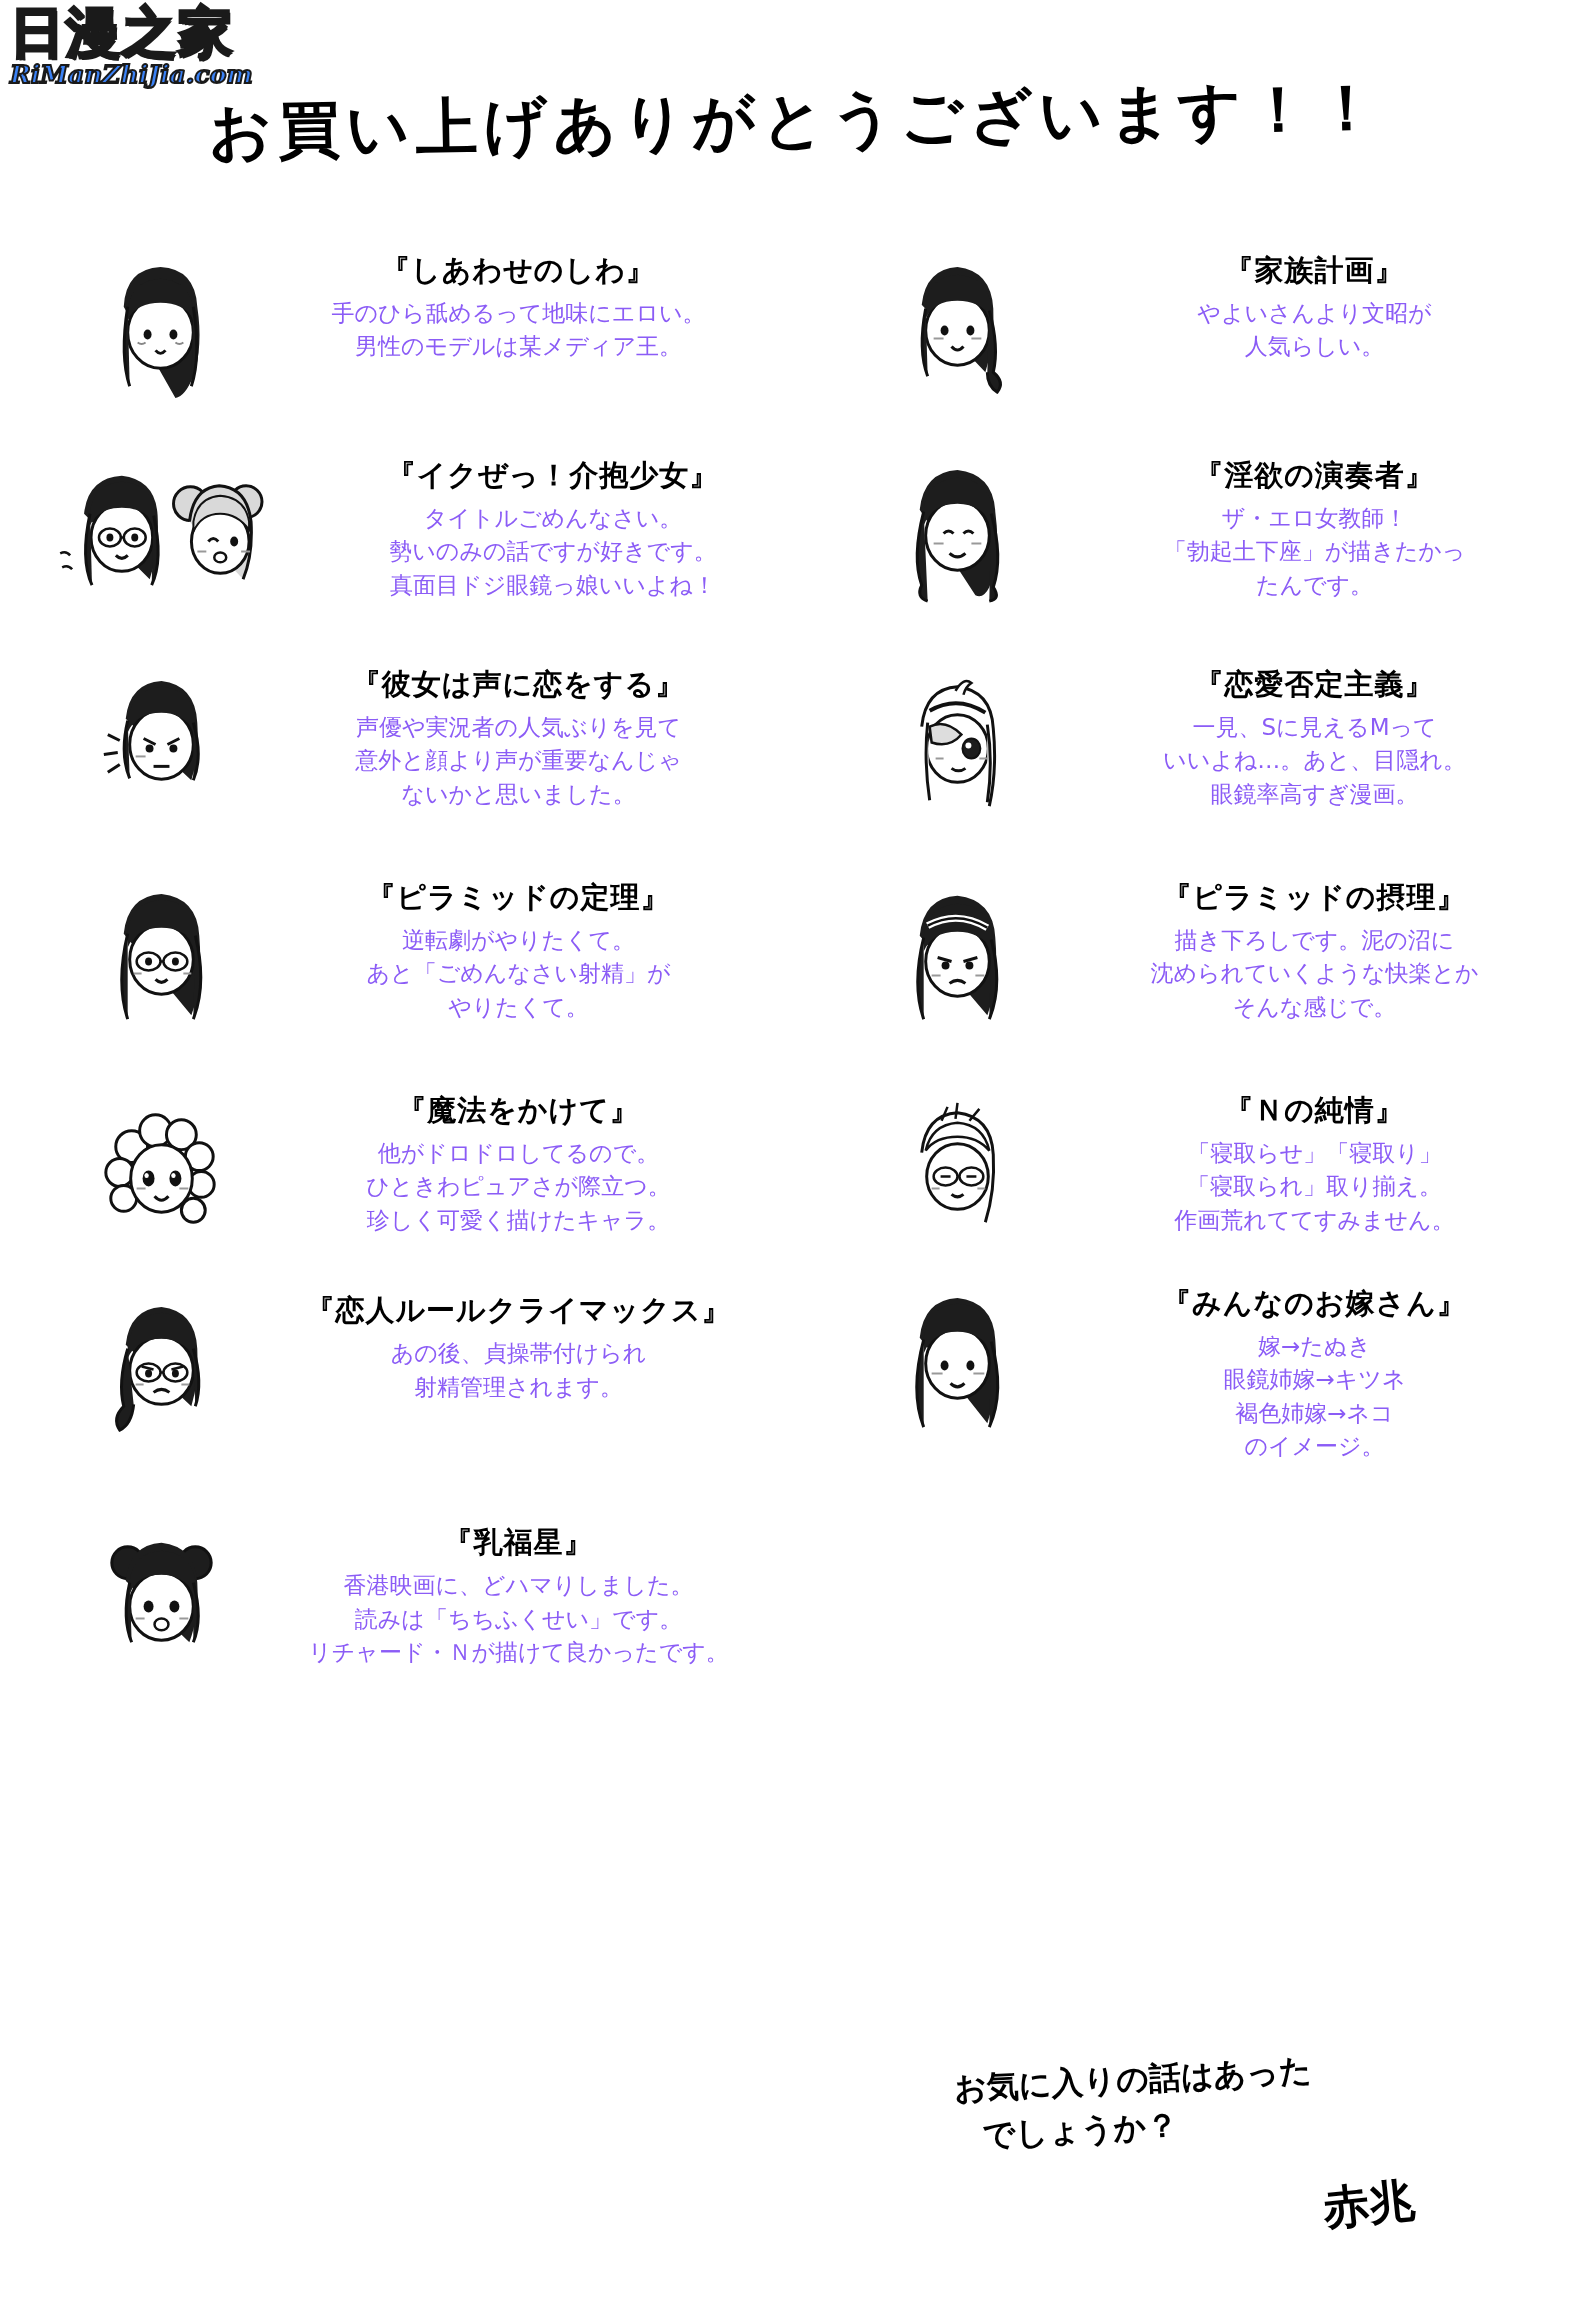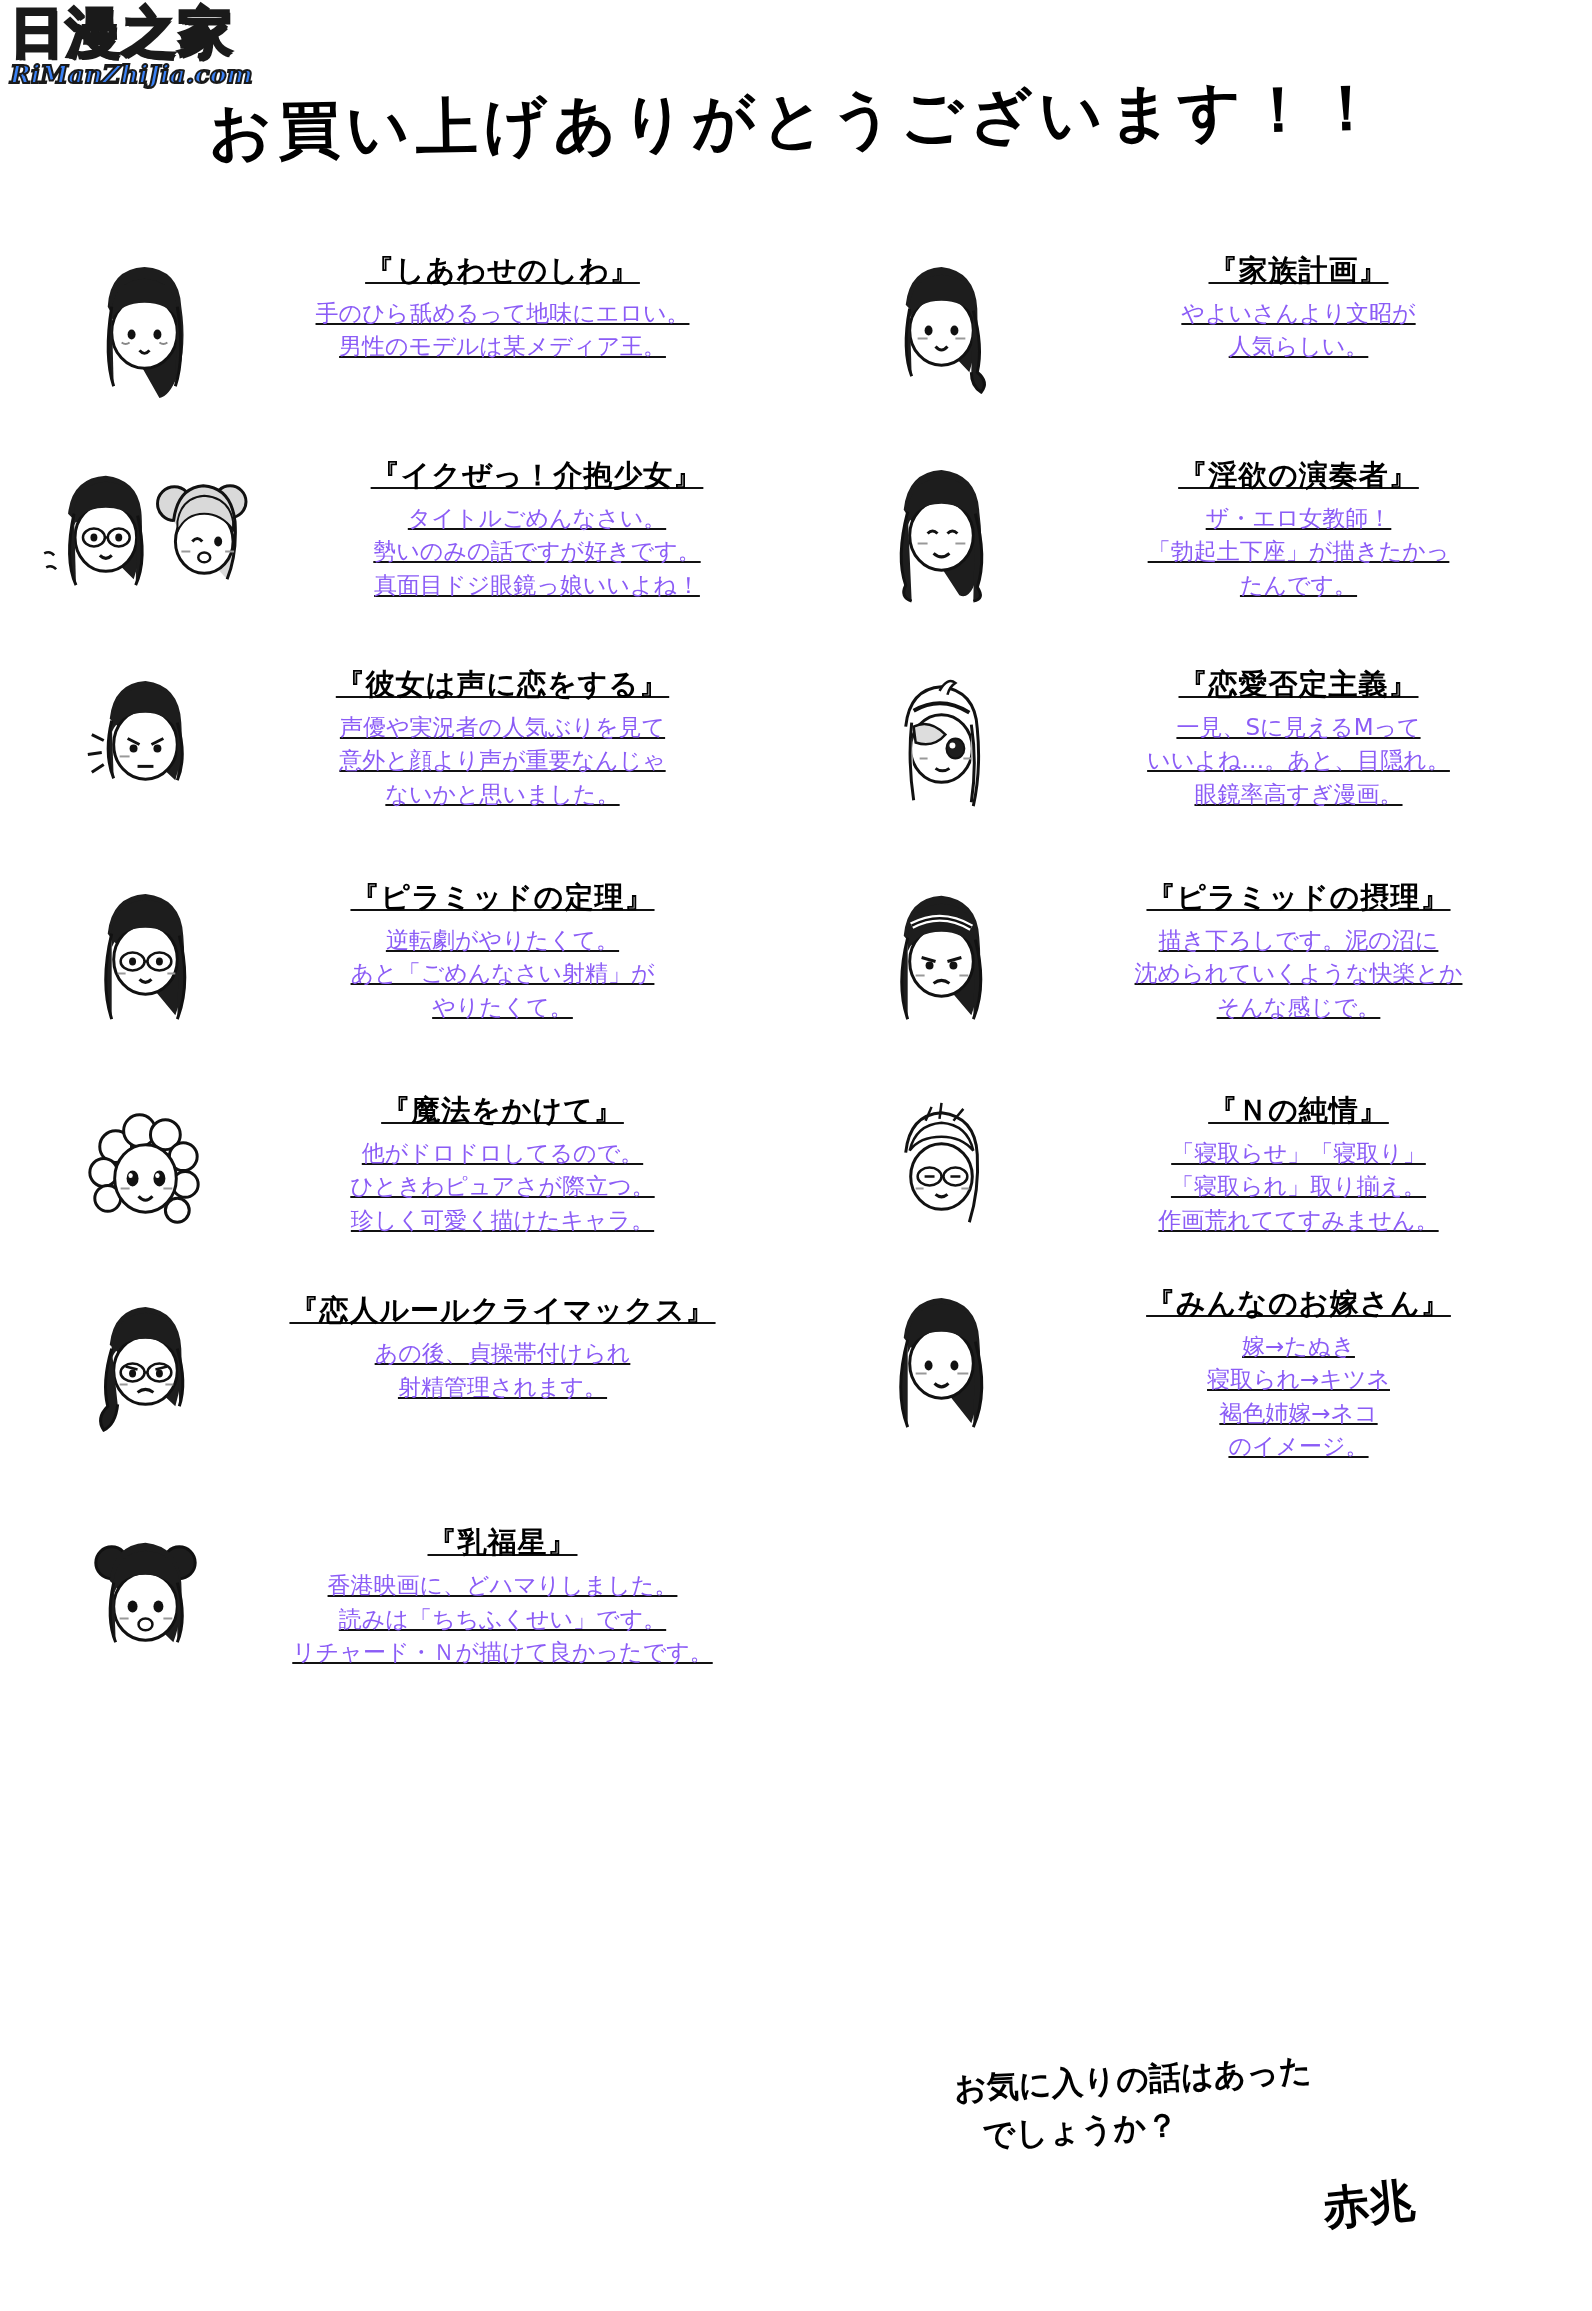--- a/index.html
+++ b/index.html
@@ -58,23 +58,22 @@
     letter-spacing: 6px;
     color: #000000;
     transform: rotate(-1.2deg);
     white-space: nowrap;
   }
 
   
   .sheet {
     position: absolute;
     top: 247px;
-    left: 0;
+    left: 16px;
     width: 1260px;
-    text-decoration: underline;
   }
   .row {
     display: flex;
     width: 1592px;
   }
   .cell {
     width: 796px;
     display: flex;
     align-items: flex-start;
     box-sizing: border-box;
@@ -464,21 +463,21 @@
             <ellipse cx="73" cy="86" rx="4" ry="5" fill="#111" stroke="none"></ellipse>
             <ellipse cx="99" cy="86" rx="4" ry="5" fill="#111" stroke="none"></ellipse>
             <path d="M79 104 q7 7 14 0" stroke="#111" stroke-width="3"></path>
             <path d="M60 94 h11 M102 94 h11" stroke="#999" stroke-width="2"></path>
           </g>
         </svg>
       </div>
       <div class="entry-text">
         <div class="entry-title">『みんなのお嫁さん』</div>
         <div class="entry-line">嫁→たぬき</div>
-        <div class="entry-line">寝取られ→キツネ</div>
+        <div class="entry-line">眼鏡姉嫁→キツネ</div>
         <div class="entry-line">褐色姉嫁→ネコ</div>
         <div class="entry-line">のイメージ。</div>
       </div>
     </div>
   </div>
 
   <div class="row" style="margin-top:56px;">
     <div class="cell">
       <div class="face">
         <svg viewBox="0 0 170 170" width="169" height="169">

